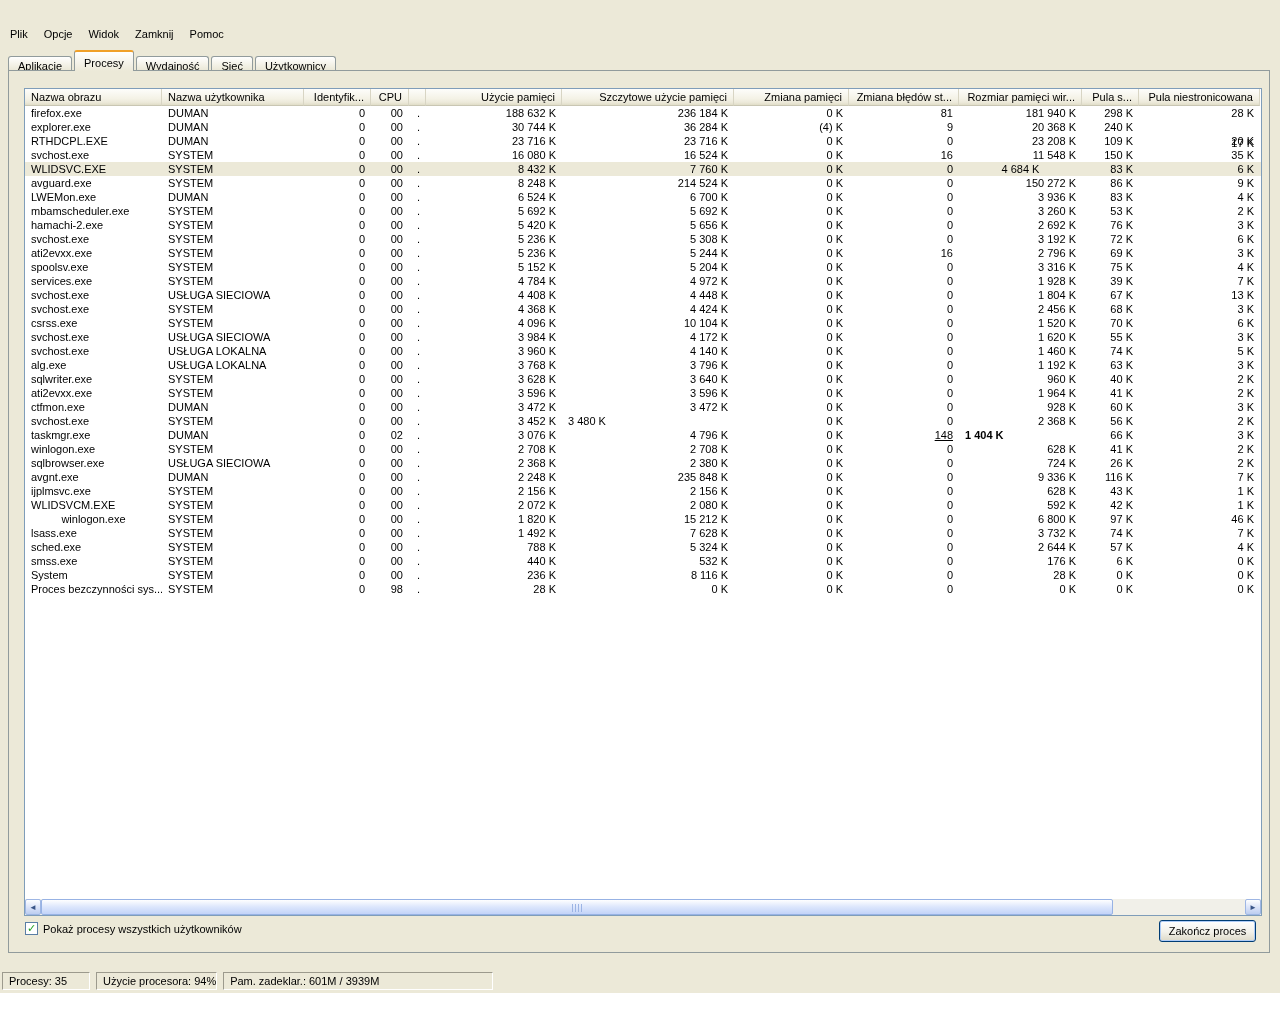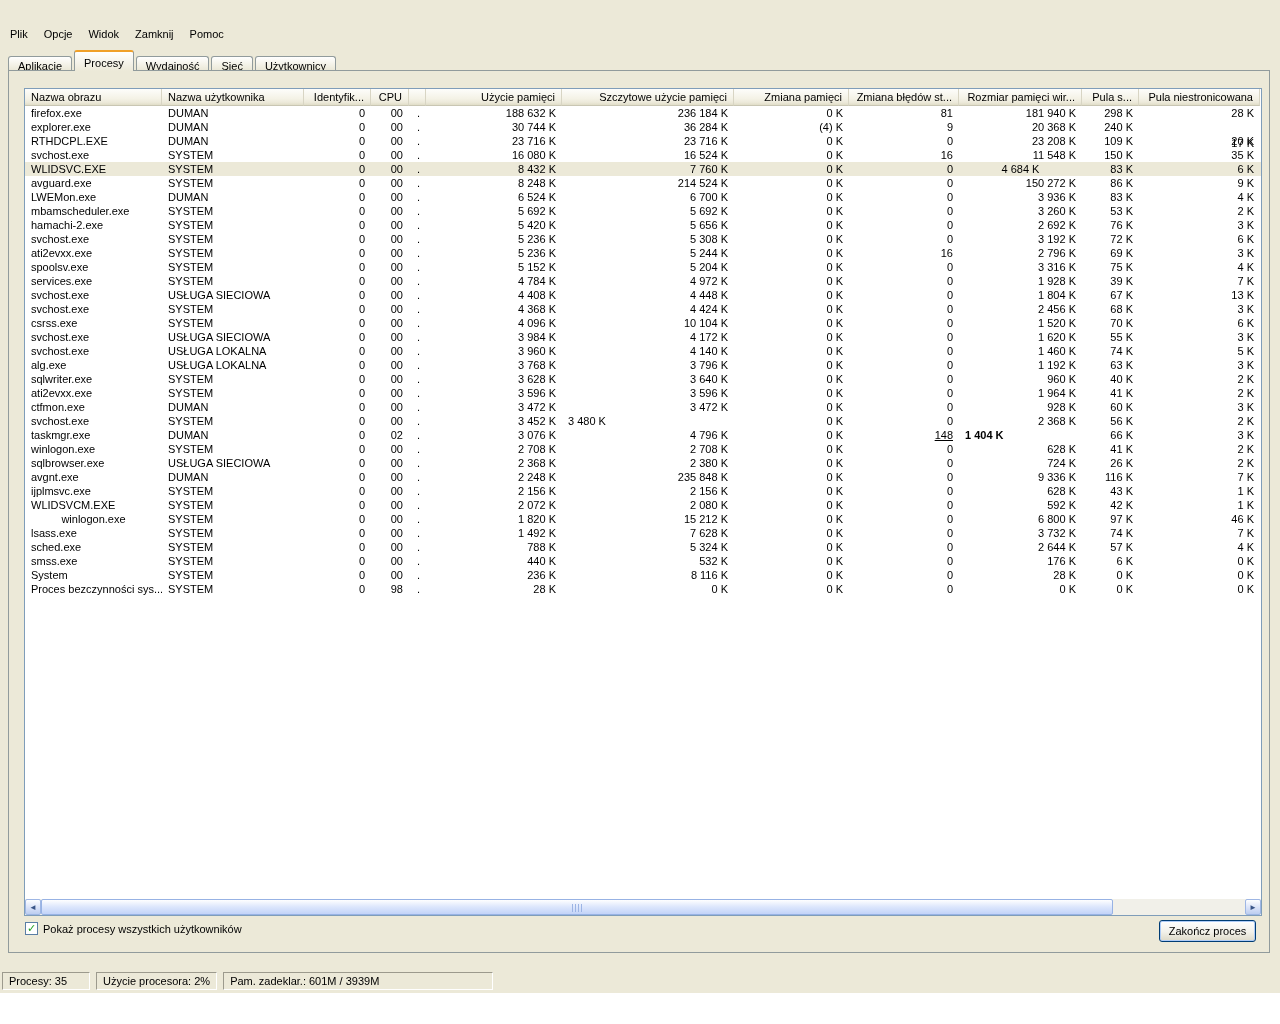--- a/index.html
+++ b/index.html
@@ -617,17 +617,17 @@
     <div class="chk-row">
       <span class="chk-box">✓</span>
       <span>Pokaż procesy wszystkich użytkowników</span>
     </div>
 
     <button class="xp-btn">Zakończ proces</button>
   </div>
 
   <div class="statusbar">
     <span class="sb-panel p1">Procesy: 35</span>
-    <span class="sb-panel p2">Użycie procesora: 2%</span>
+    <span class="sb-panel p2">Użycie procesora: 94%</span>
     <span class="sb-panel p3">Pam. zadeklar.: 601M / 3939M</span>
   </div>
 
 </div>
 
 </body></html>

